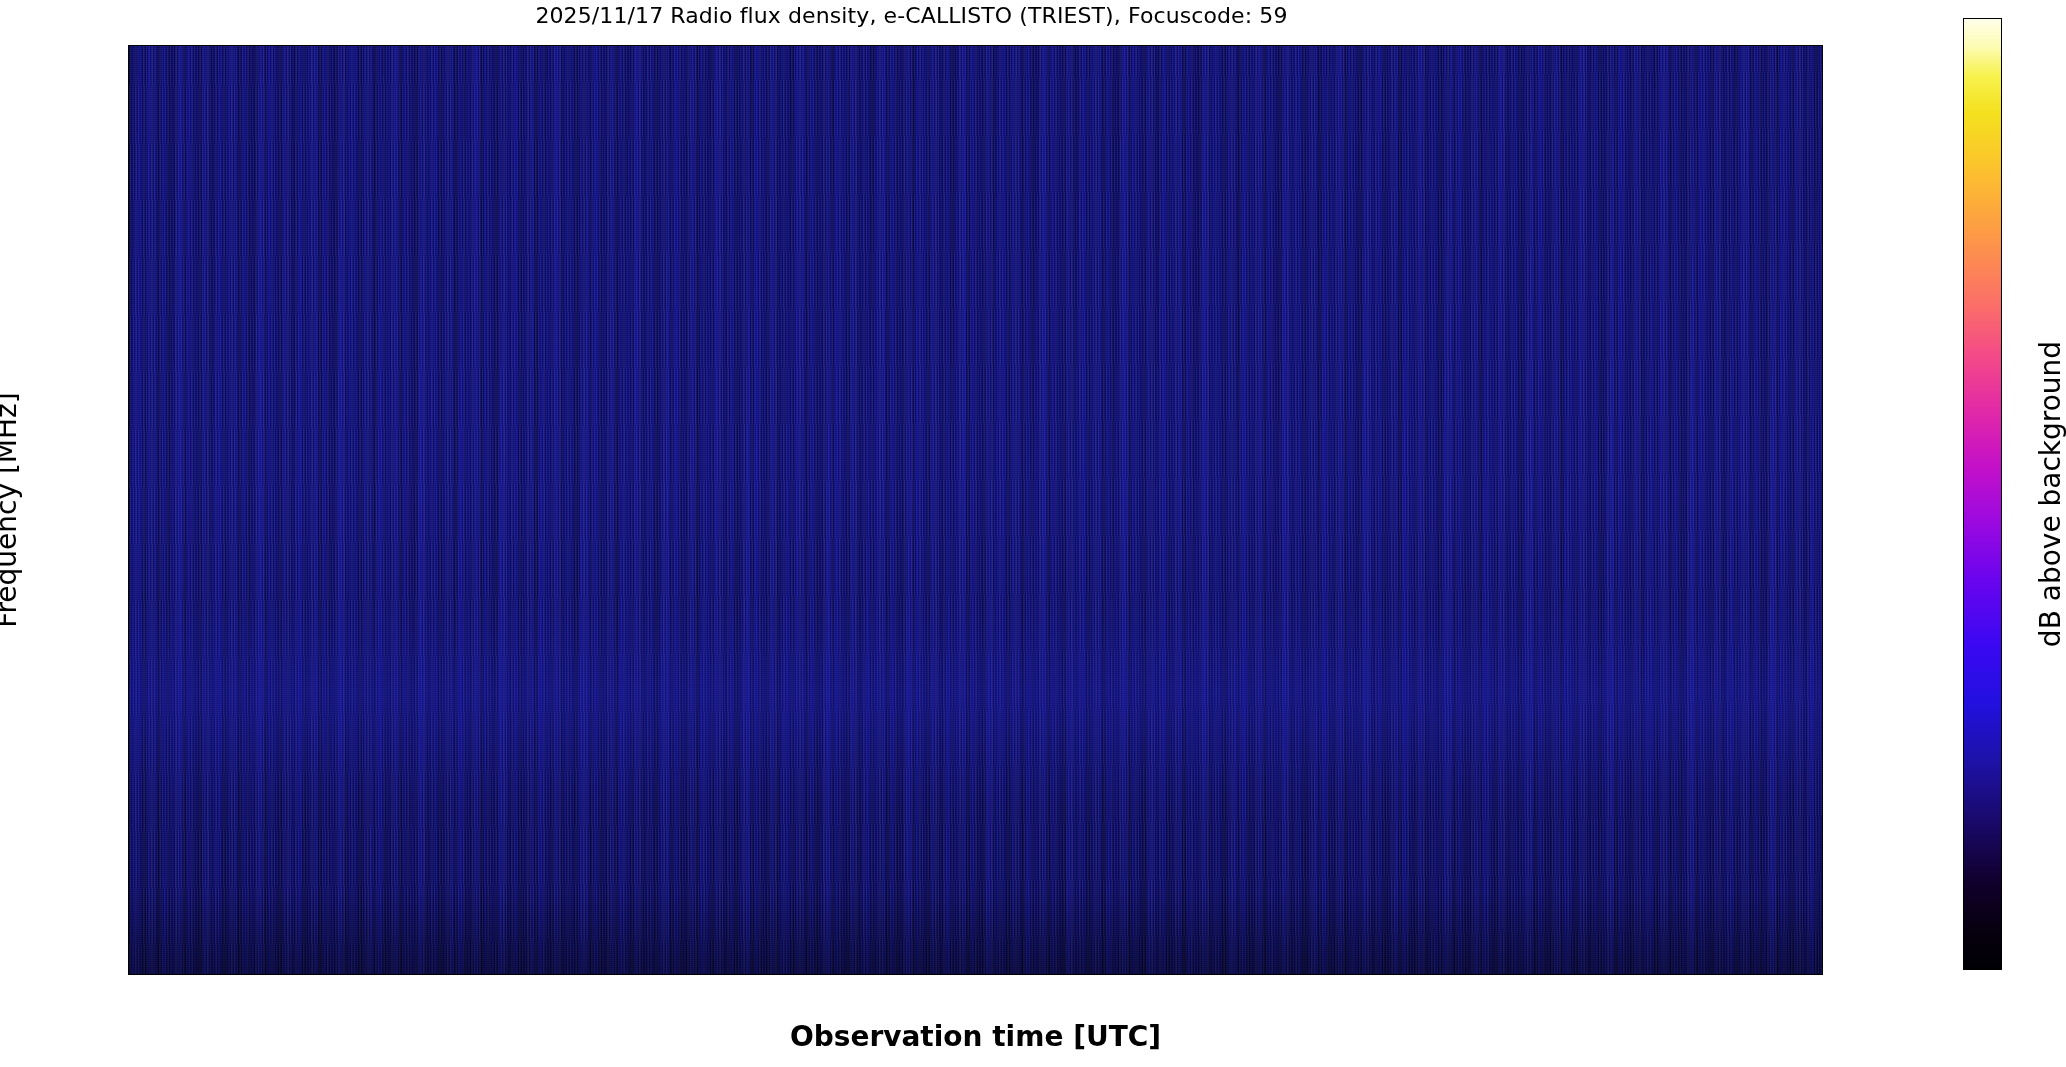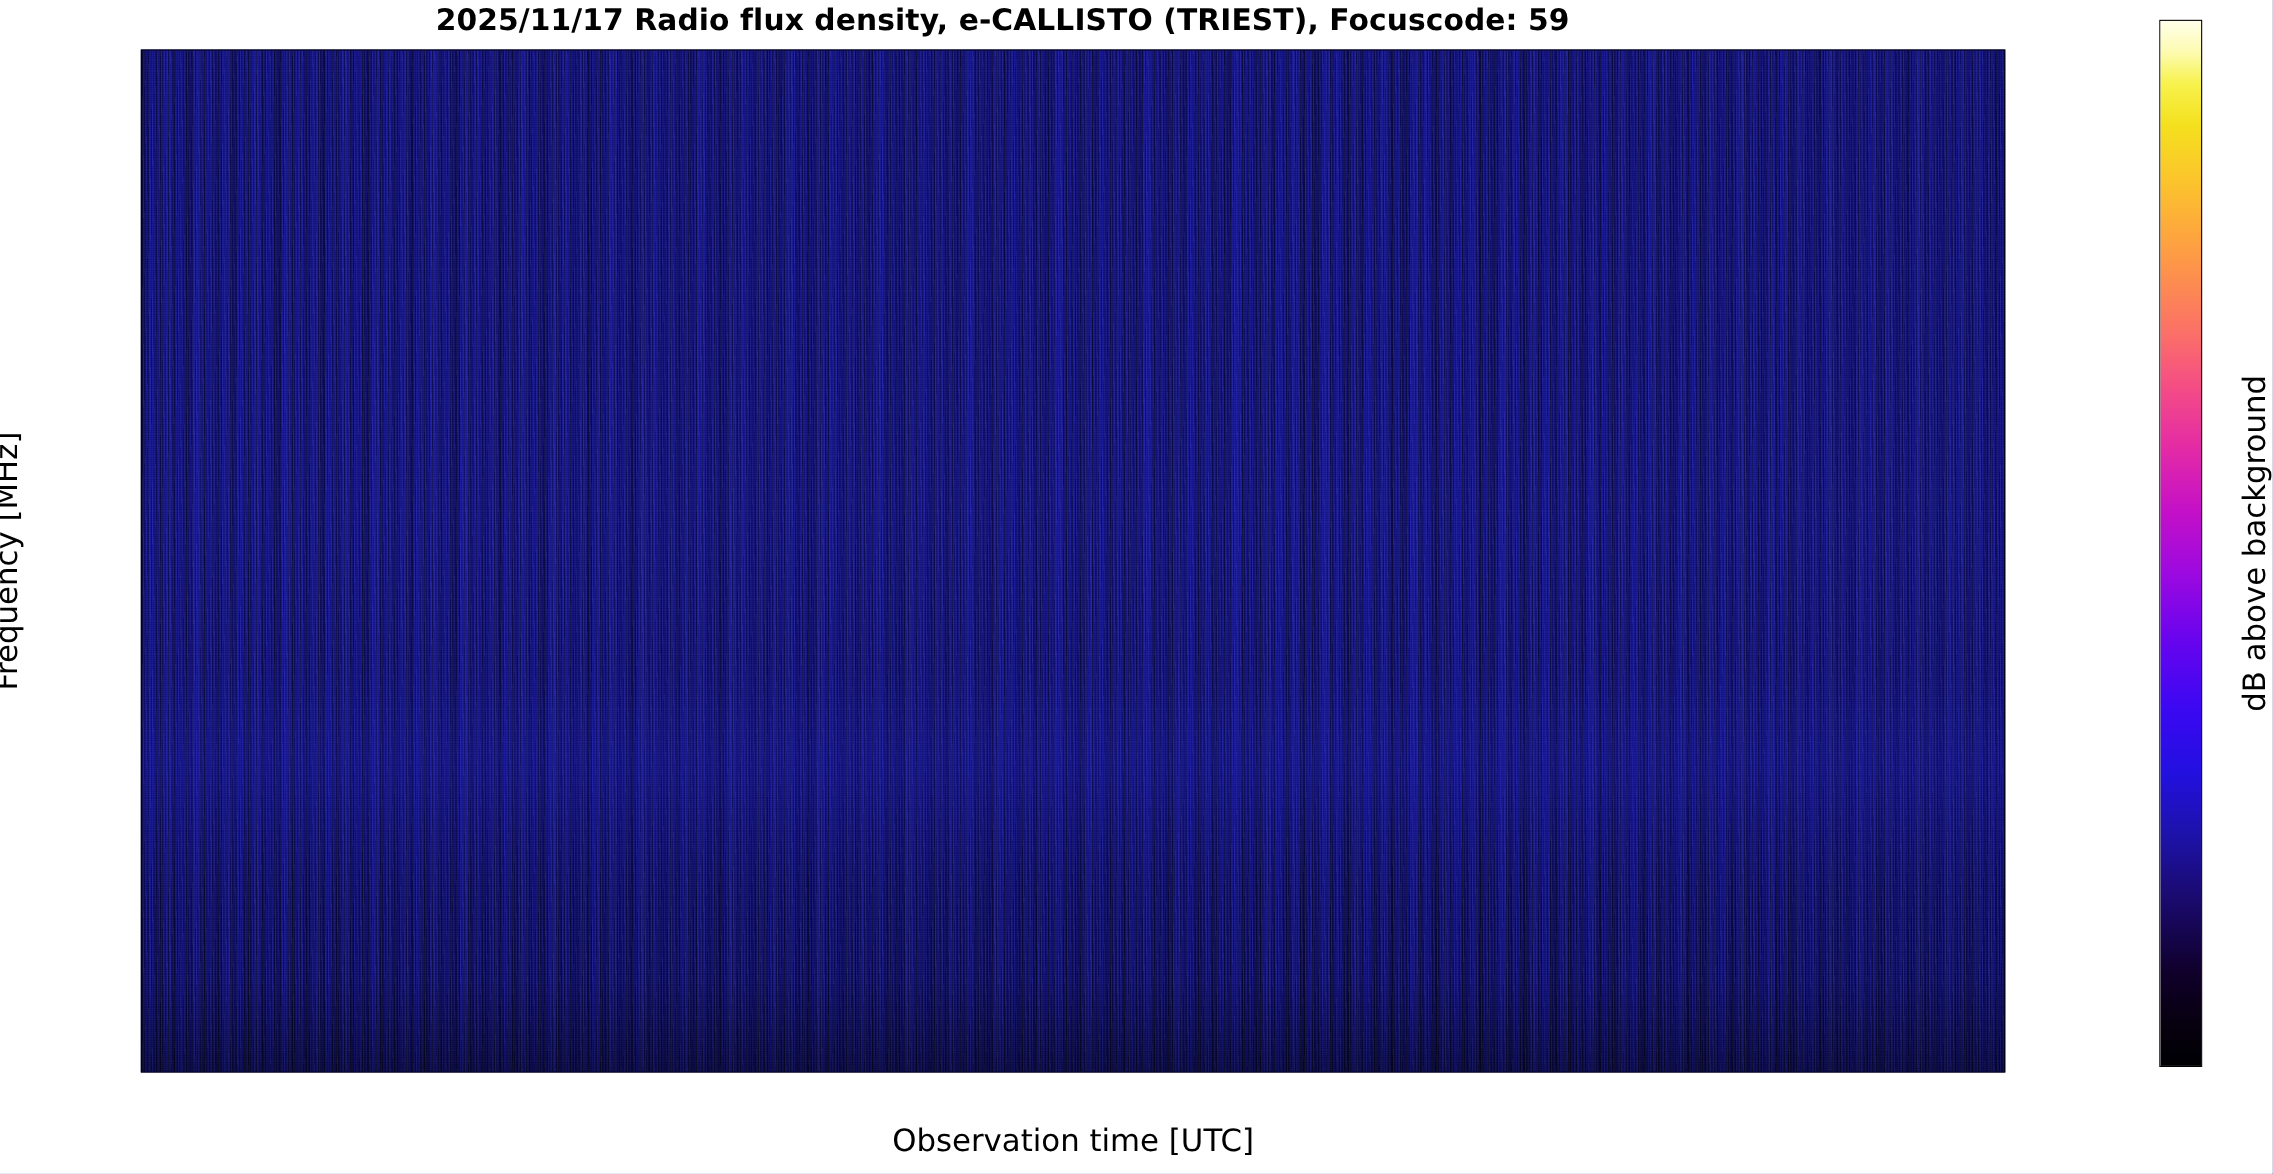--- a/index.html
+++ b/index.html
@@ -2,21 +2,21 @@
 <html><head>
 <meta charset="utf-8">
 <style>
   html,body{margin:0;padding:0;background:#ffffff;}
   body{width:2066px;height:1067px;position:relative;overflow:hidden;
        font-family:"DejaVu Sans","Liberation Sans",sans-serif;color:#000;}
 
   
   #fig-title{
     position:absolute;left:0;top:3px;width:1823px;text-align:center;
-    font-size:27px;letter-spacing:.1px;white-space:nowrap;font-weight:bold;
+    font-size:22px;letter-spacing:.1px;white-space:nowrap;
   }
 
   
   #axes{
     position:absolute;left:128px;top:45px;width:1695px;height:930px;
     border:1.3px solid #000;box-sizing:border-box;overflow:hidden;
     background:#0d0d78;
   }
   
   #spec-bg{position:absolute;inset:0;background:
@@ -51,21 +51,21 @@
     background:linear-gradient(180deg,rgba(0,0,0,0) 0%,rgba(0,0,0,.30) 100%);}
 
   
   .ytick{position:absolute;right:100%;width:9px;height:1.3px;background:#000;}
   .xtick{position:absolute;top:100%;width:1.3px;height:9px;background:#000;}
 
   
   #ylabel{position:absolute;left:6px;top:510px;font-size:28px;white-space:nowrap;
     transform:translate(-50%,-50%) rotate(-90deg);transform-origin:center;}
   #xlabel{position:absolute;left:128px;width:1695px;top:1020px;
-    text-align:center;font-size:28px;white-space:nowrap;}
+    text-align:center;font-size:28px;white-space:nowrap;font-weight:bold;}
 
   
   #cbar-axes{position:absolute;left:1963px;top:18px;width:39px;height:952px;
     border:1.3px solid #000;box-sizing:border-box;overflow:hidden;}
   #cbar-gradient{position:absolute;inset:0;background:linear-gradient(
       to top,
       #000004 0%, #07000f 4%, #10002b 9%,
       #1a0a6e 16%, #1d12a8 22%, #2210df 28%,
       #3a08f2 34%, #6a04ee 41%, #9b09e0 47%,
       #c410c8 53%, #e32aa6 59%, #f44d85 65%,

